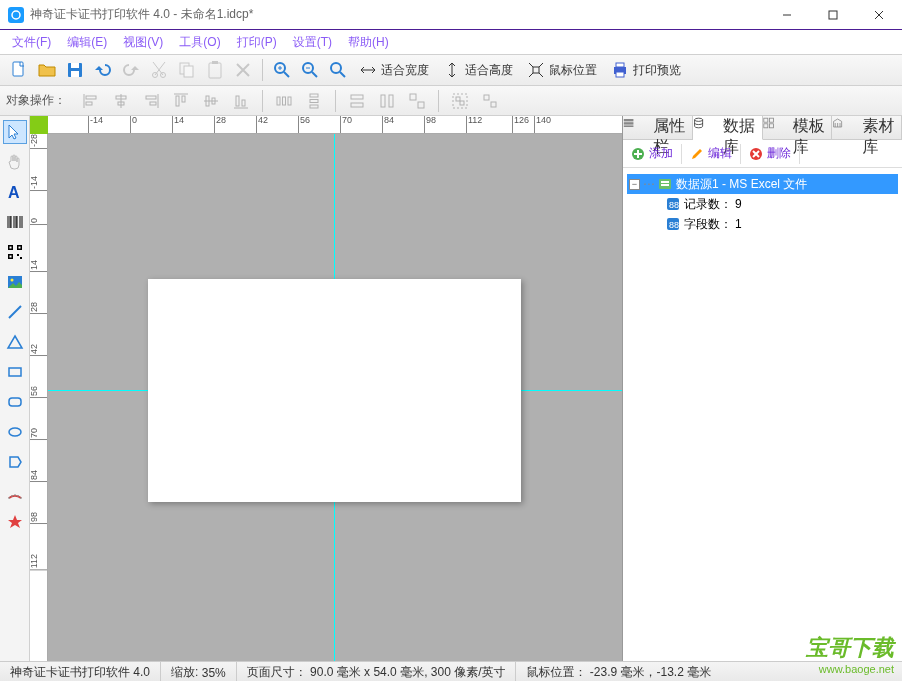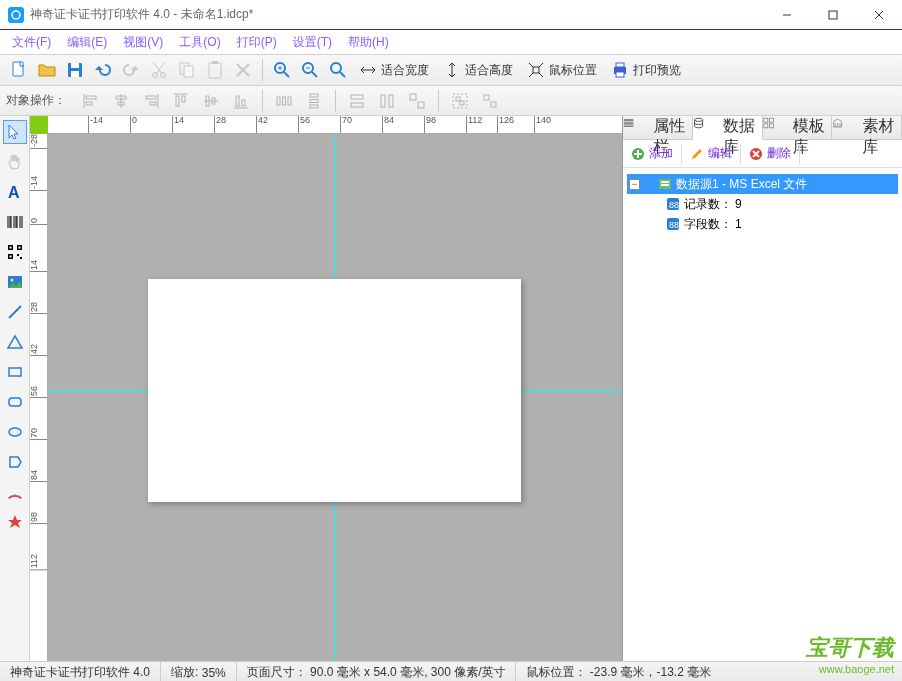--- a/index.html
+++ b/index.html
@@ -427,21 +427,21 @@
         <div class="tick" style="left: 40px;">-14</div>
         <div class="tick" style="left: 82px;">0</div>
         <div class="tick" style="left: 124px;">14</div>
         <div class="tick" style="left: 166px;">28</div>
         <div class="tick" style="left: 208px;">42</div>
         <div class="tick" style="left: 250px;">56</div>
         <div class="tick" style="left: 292px;">70</div>
         <div class="tick" style="left: 334px;">84</div>
         <div class="tick" style="left: 376px;">98</div>
         <div class="tick" style="left: 418px;">112</div>
-        <div class="tick" style="left: 449px;">126</div>
+        <div class="tick" style="left: 464px;">126</div>
         <div class="tick" style="left: 486px;">140</div>
       </div>
     <div class="canvas-row">
       <div class="ruler-left" id="ruler-left">
           <div class="tick" style="top: 0px;">-28</div>
           <div class="tick" style="top: 42px;">-14</div>
           <div class="tick" style="top: 84px;">0</div>
           <div class="tick" style="top: 126px;">14</div>
           <div class="tick" style="top: 168px;">28</div>
           <div class="tick" style="top: 210px;">42</div>

